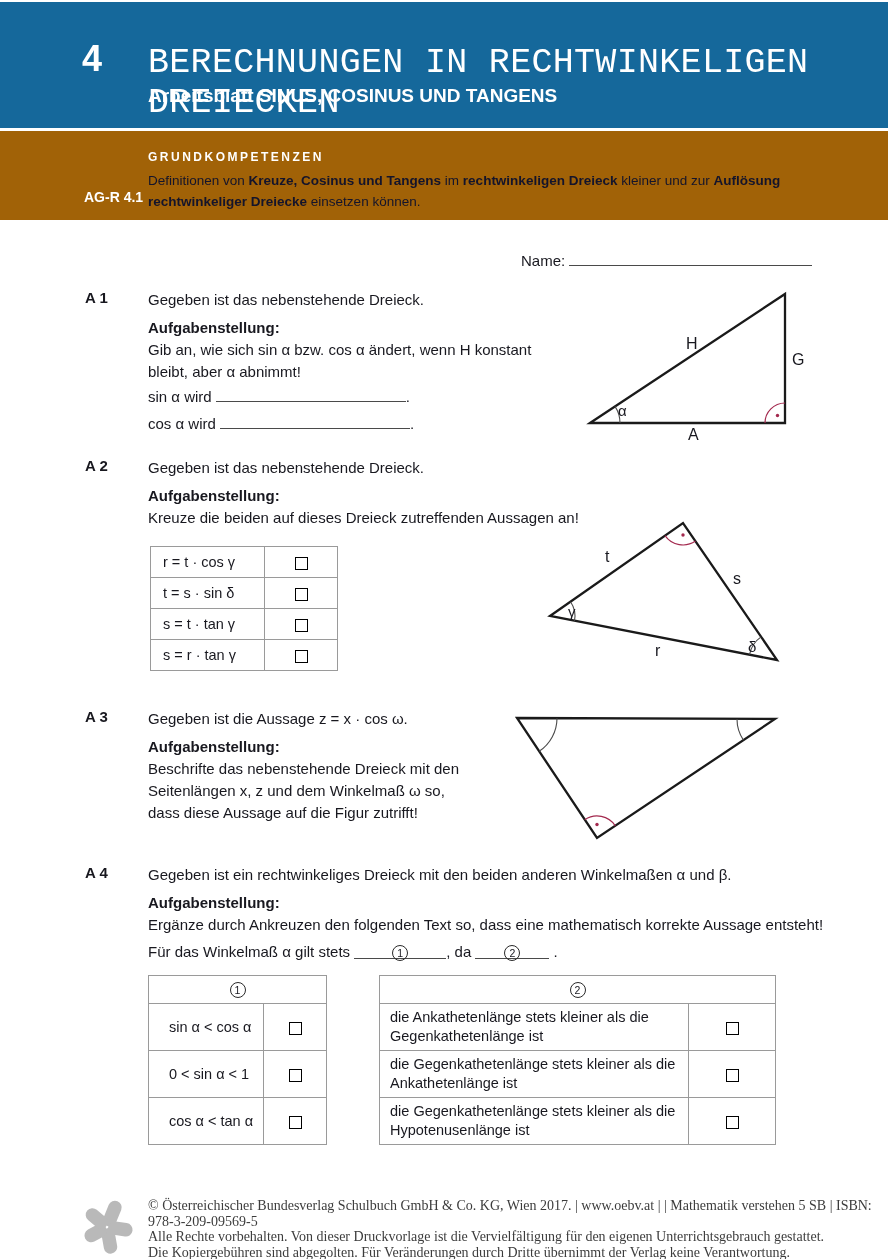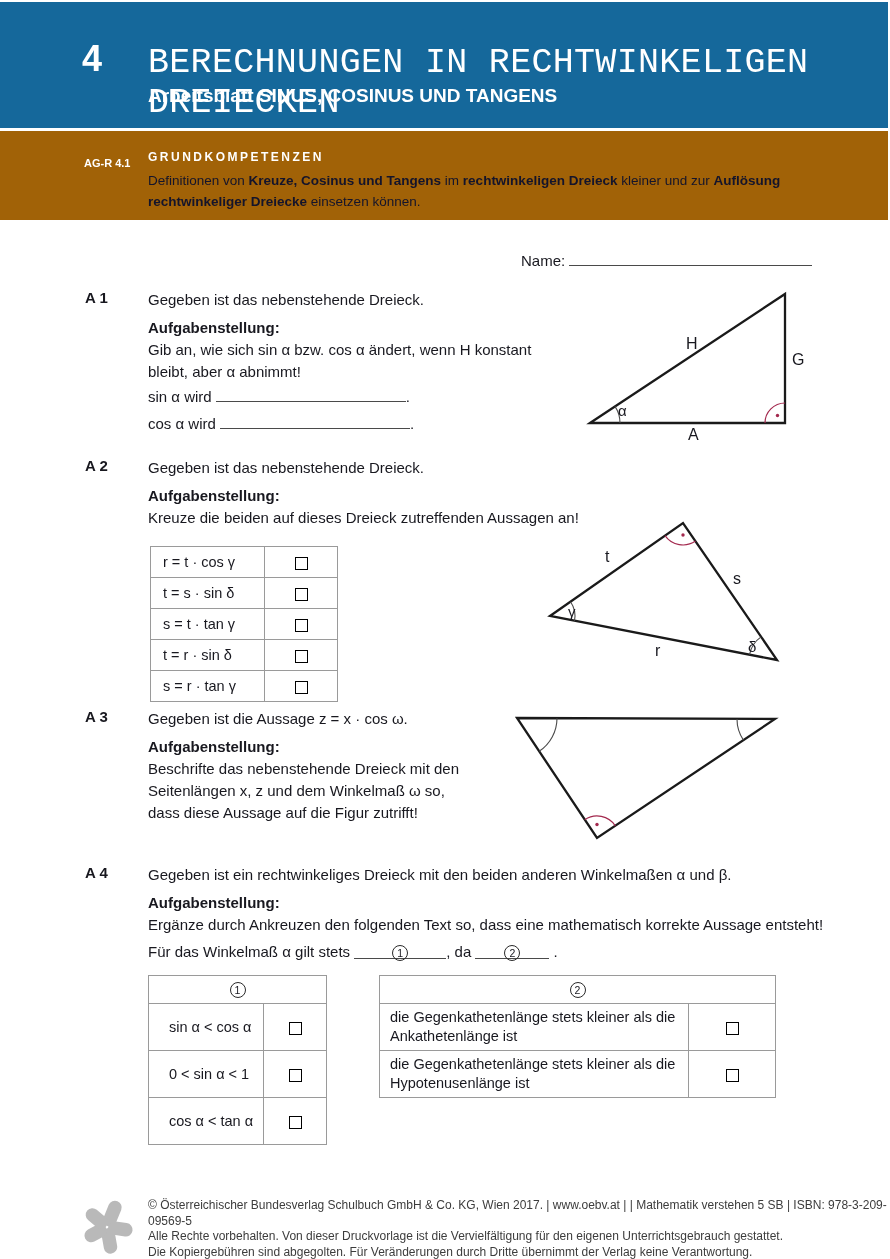--- a/index.html
+++ b/index.html
@@ -9,21 +9,21 @@
 
   
   .hdr { position:absolute; left:0; top:2px; width:888px; height:126px; background:#15689b; color:#fff; }
   .hdr-num { position:absolute; left:82px; top:36px; font-size:36px; font-weight:bold; }
   .hdr-title { position:absolute; left:148px; top:41px; font-size:35px; font-weight:400; letter-spacing:.3px;font-family:Liberation Mono, monospace; }
   .hdr-sub { position:absolute; left:148px; top:83px; font-size:19px; font-weight:bold; }
 
   
   .band { position:absolute; left:0; top:131px; width:888px; height:89px; background:#a16207; }
   .band-heading { position:absolute; left:148px; top:19px; color:#ffffff; font-weight:bold; font-size:12px; letter-spacing:2.5px; }
-  .band-code { position:absolute; left:84px; top:26px; color:#ffffff; font-weight:bold; font-size:11px; }
+  .band-code { position:absolute; left:84px; top:58px; color:#ffffff; font-weight:bold; font-size:14px; }
   .band-text { position:absolute; left:148px; top:39px; width:675px; font-size:13.5px; line-height:21px; color:#14142b; }
   .band-text b { font-weight:bold; }
 
   .txt { font-size:15px; line-height:22px; }
   .tid { position:absolute; left:85px; font-weight:bold; font-size:15px; }
   .bold { font-weight:bold; }
 
   .bline { display:inline-block; border-bottom:1.2px solid #4a4a4a; height:15px; vertical-align:baseline; }
   .bline.mid { text-align:center; height:18px; }
 
@@ -38,21 +38,21 @@
   .a2t td.c { width:73px; text-align:center; }
 
   .a4t1 td.h, .a4t2 td.h { height:28px; text-align:center; }
   .a4t1 td.f { width:115px; height:47px; padding-left:20px; }
   .a4t1 td.c { width:63px; text-align:center; }
   .a4t2 td.f { width:309px; height:47px; padding:4px 10px; line-height:19px; }
   .a4t2 td.c { width:87px; text-align:center; }
 
   svg text { font-family:"Liberation Sans","DejaVu Sans",sans-serif; fill:#18181f; }
 
-  .footer-text { position:absolute; left:148px; top:1198px; font-size:12px; line-height:15.5px; color:#3c3c3c; }
+  .footer-text { position:absolute; left:148px; top:1198px; font-size:14px; line-height:15.5px; color:#3c3c3c;font-family:Liberation Serif, serif; }
 </style>
 </head>
 <body>
 
 <div class="page">
 
   <div class="hdr">
     <div class="hdr-num">4</div>
     <div class="hdr-title">BERECHNUNGEN IN RECHTWINKELIGEN DREIECKEN</div>
     <div class="hdr-sub">Arbeitsblatt SINUS, COSINUS UND TANGENS</div>
@@ -103,24 +103,20 @@
         <tr>
       <td class="f">r = t · cos γ</td>
       <td class="c"><span class="cbx"></span></td>
     </tr>
     <tr>
       <td class="f">t = s · sin δ</td>
       <td class="c"><span class="cbx"></span></td>
     </tr>
     <tr>
       <td class="f">s = t · tan γ</td>
-      <td class="c"><span class="cbx"></span></td>
-    </tr>
-    <tr>
-      <td class="f">t = r · sin δ</td>
       <td class="c"><span class="cbx"></span></td>
     </tr>
     <tr>
       <td class="f">s = r · tan γ</td>
       <td class="c"><span class="cbx"></span></td>
     </tr>
   </tbody>
     </table>
 
   <svg style="position:absolute; left:540px; top:505px;" width="260" height="170" viewBox="0 0 260 170">
@@ -180,20 +176,24 @@
     </tr>
   </tbody>
     </table>
 
   <table class="opt a4t2" style="position:absolute; left:379px; top:975px;">
     <tbody>
         <tr>
       <td class="h" colspan="2"><span class="circ">2</span></td>
     </tr>
     <tr>
+      <td class="f">die Ankathetenlänge stets kleiner als die Gegenkathetenlänge ist</td>
+      <td class="c"><span class="cbx"></span></td>
+    </tr>
+    <tr>
       <td class="f">die Gegenkathetenlänge stets kleiner als die Ankathetenlänge ist</td>
       <td class="c"><span class="cbx"></span></td>
     </tr>
     <tr>
       <td class="f">die Gegenkathetenlänge stets kleiner als die Hypotenusenlänge ist</td>
       <td class="c"><span class="cbx"></span></td>
     </tr>
   </tbody>
     </table>
 

